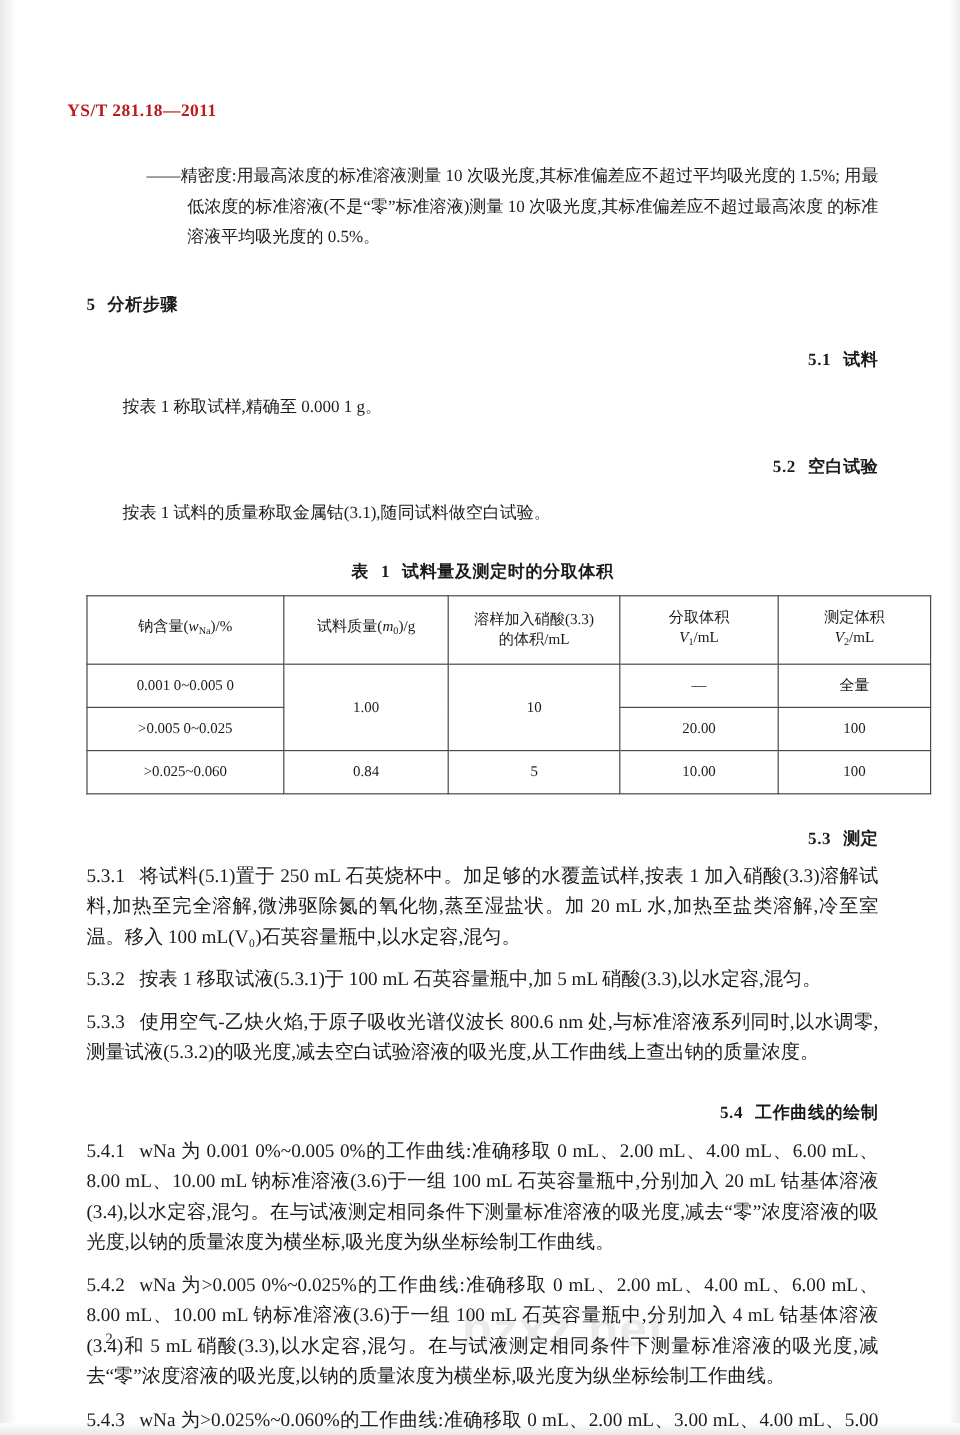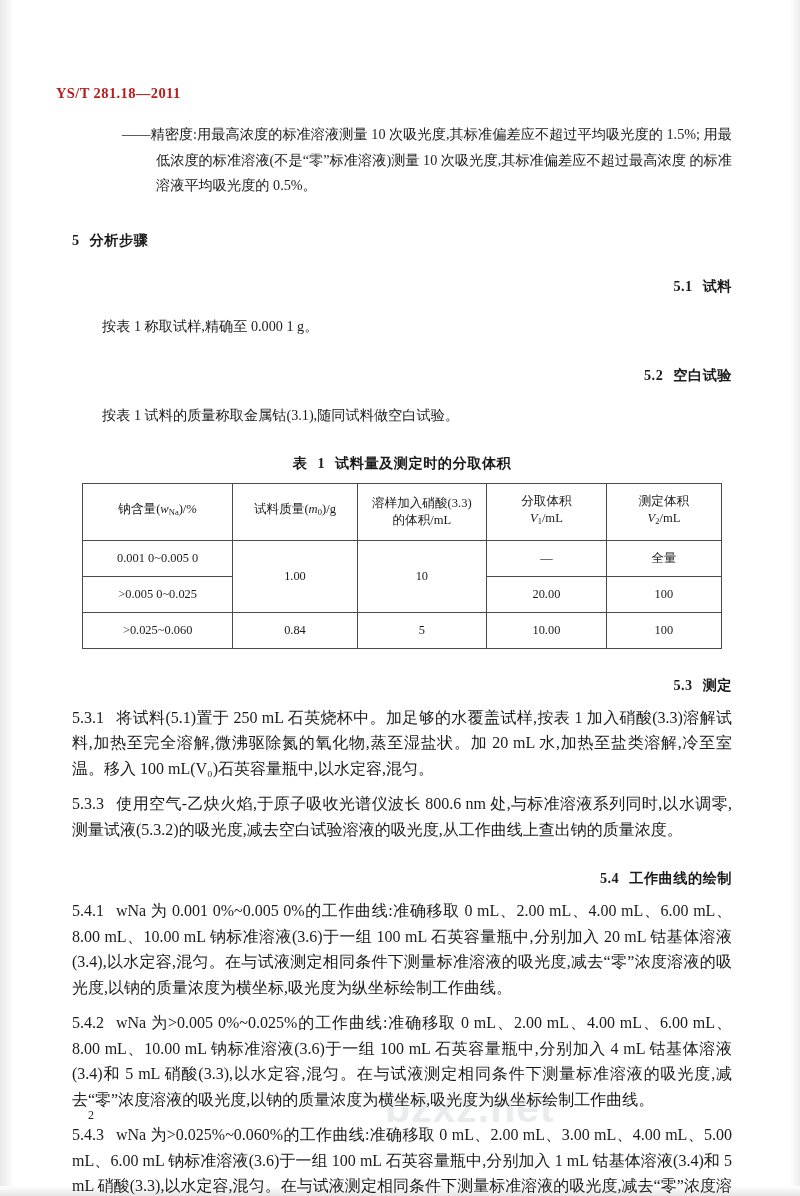--- a/index.html
+++ b/index.html
@@ -65,21 +65,21 @@
   }
 
   .body-area {
     position: absolute;
     left: 72px;
     top: 118px;
     width: 660px;
   }
 
   .dash-block {
-    margin: 4px 0 0 50px;
+    margin: 17px 0 0 50px;
     font-size: 14.2px;
     line-height: 25.5px;
     text-align: justify;
     text-indent: -34px;
     padding-left: 34px;
   }
 
   .heading1 {
     font-weight: bold;
     font-size: 14.2px;
@@ -115,21 +115,21 @@
     text-align: center;
     font-weight: bold;
     font-size: 14.2px;
     margin: 26px 0 10px 0;
     letter-spacing: 0.5px;
   }
   .table-caption .tnum { margin: 0 10px; }
 
   table.data-table {
     border-collapse: collapse;
-    width: 640px;
+    width: 704px;
     margin: 0 auto;
     font-size: 12.4px;
     color: #1a1a1a;
   }
   table.data-table th,
   table.data-table td {
     border: 1px solid #4a4a4a;
     text-align: center;
     vertical-align: middle;
     padding: 4px 2px;
@@ -248,20 +248,23 @@
     </table>
 
     <div class="heading2">
       <span class="num">5.3</span><span>测定</span>
     </div>
 
     <div class="clause">
       <span class="cnum">5.3.1</span><span>将试料(5.1)置于 250 mL 石英烧杯中。加足够的水覆盖试样,按表 1 加入硝酸(3.3)溶解试料,加热至完全溶解,微沸驱除氮的氧化物,蒸至湿盐状。加 20 mL 水,加热至盐类溶解,冷至室温。移入 100 mL(V₀)石英容量瓶中,以水定容,混匀。</span>
     </div>
     <div class="clause">
+      <span class="cnum">5.3.2</span><span>按表 1 移取试液(5.3.1)于 100 mL 石英容量瓶中,加 5 mL 硝酸(3.3),以水定容,混匀。</span>
+    </div>
+    <div class="clause">
       <span class="cnum">5.3.3</span><span>使用空气-乙炔火焰,于原子吸收光谱仪波长 800.6 nm 处,与标准溶液系列同时,以水调零,测量试液(5.3.2)的吸光度,减去空白试验溶液的吸光度,从工作曲线上查出钠的质量浓度。</span>
     </div>
 
     <div class="heading2">
       <span class="num">5.4</span><span>工作曲线的绘制</span>
     </div>
 
     <div class="clause">
       <span class="cnum">5.4.1</span><span>wNa 为 0.001 0%~0.005 0%的工作曲线:准确移取 0 mL、2.00 mL、4.00 mL、6.00 mL、8.00 mL、10.00 mL 钠标准溶液(3.6)于一组 100 mL 石英容量瓶中,分别加入 20 mL 钴基体溶液(3.4),以水定容,混匀。在与试液测定相同条件下测量标准溶液的吸光度,减去“零”浓度溶液的吸光度,以钠的质量浓度为横坐标,吸光度为纵坐标绘制工作曲线。</span>
     </div>

